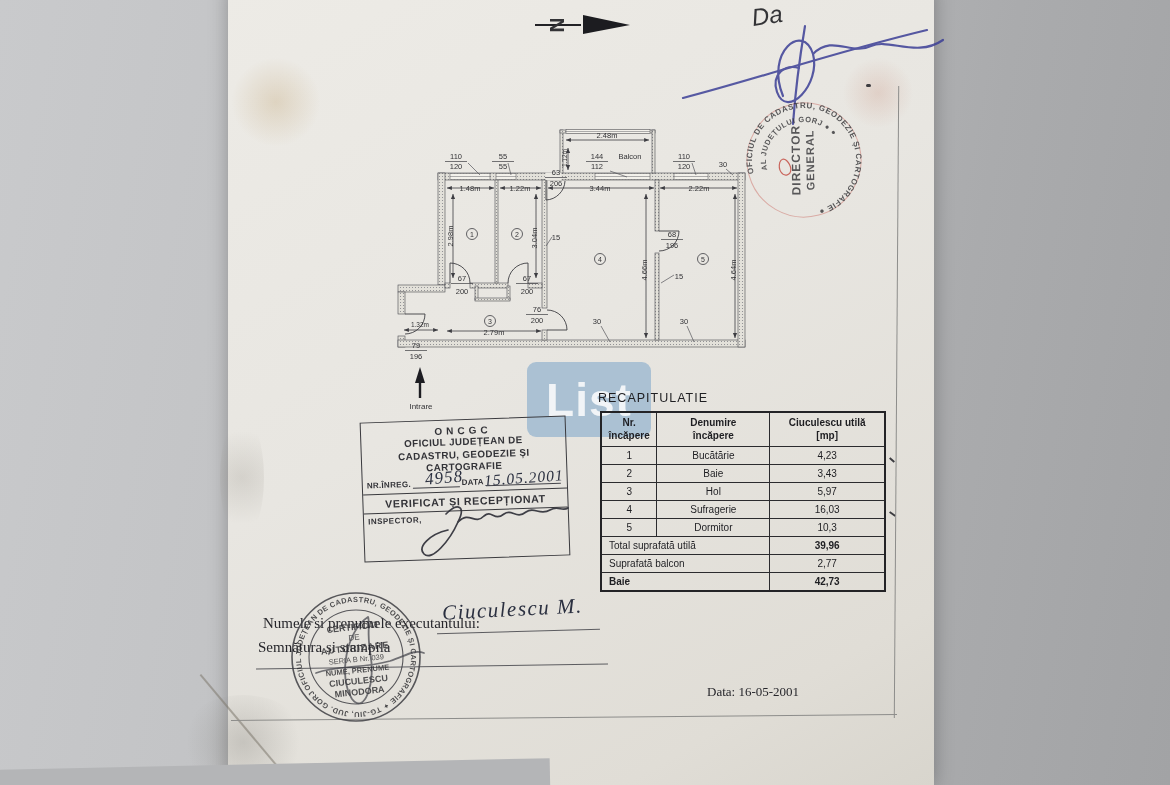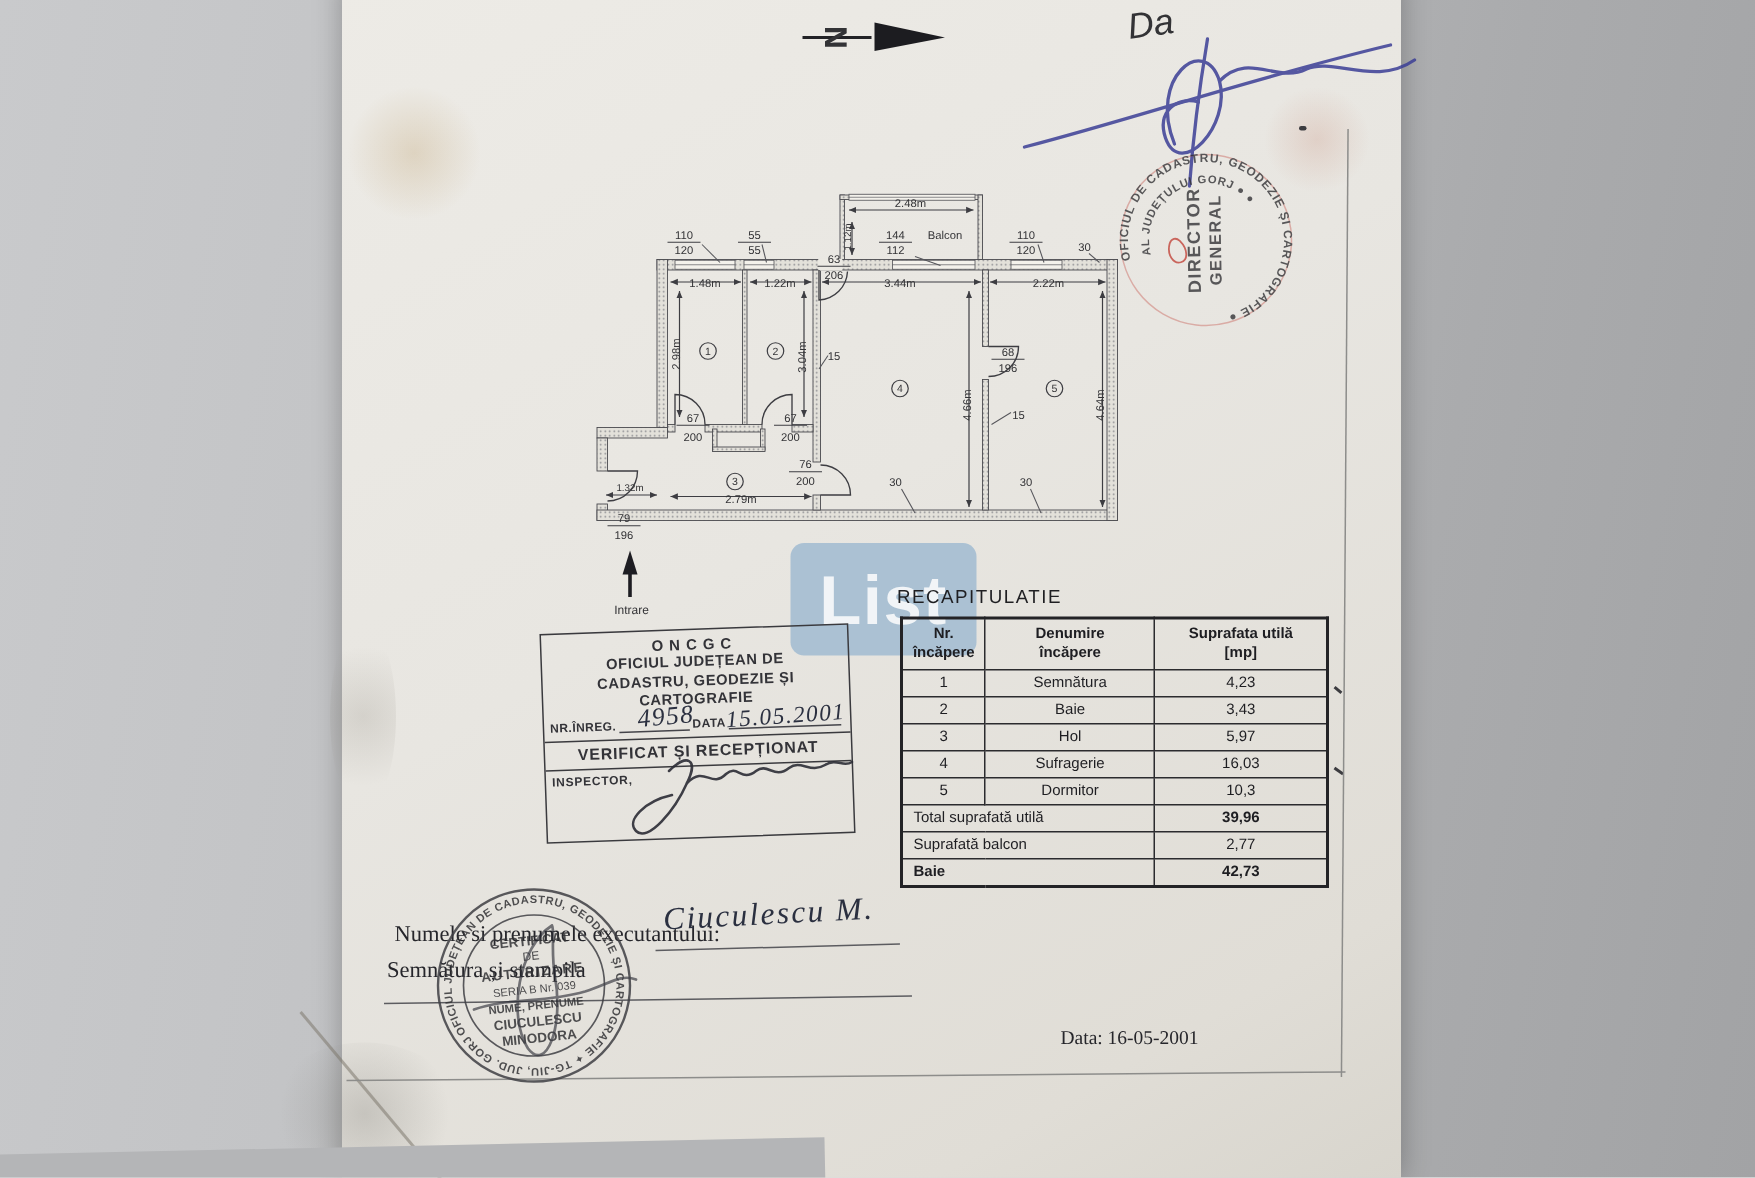--- a/index.html
+++ b/index.html
@@ -282,29 +282,29 @@
     <tr>
       <th>
           <div>Nr.</div>
           <div>încăpere</div>
         </th>
       <th>
           <div>Denumire</div>
           <div>încăpere</div>
         </th>
       <th>
-          <div>Suprafata utilă</div>
+          <div>Ciuculescu utilă</div>
           <div>[mp]</div>
         </th>
     </tr>
   </thead>
   <tbody id="recap-body">
       <tr>
         <td>1</td>
-        <td class="c-name">Semnătura</td>
+        <td class="c-name">Bucătărie</td>
         <td>4,23</td>
       </tr>
       <tr>
         <td>2</td>
         <td class="c-name">Baie</td>
         <td>3,43</td>
       </tr>
       <tr>
         <td>3</td>
         <td class="c-name">Hol</td>

